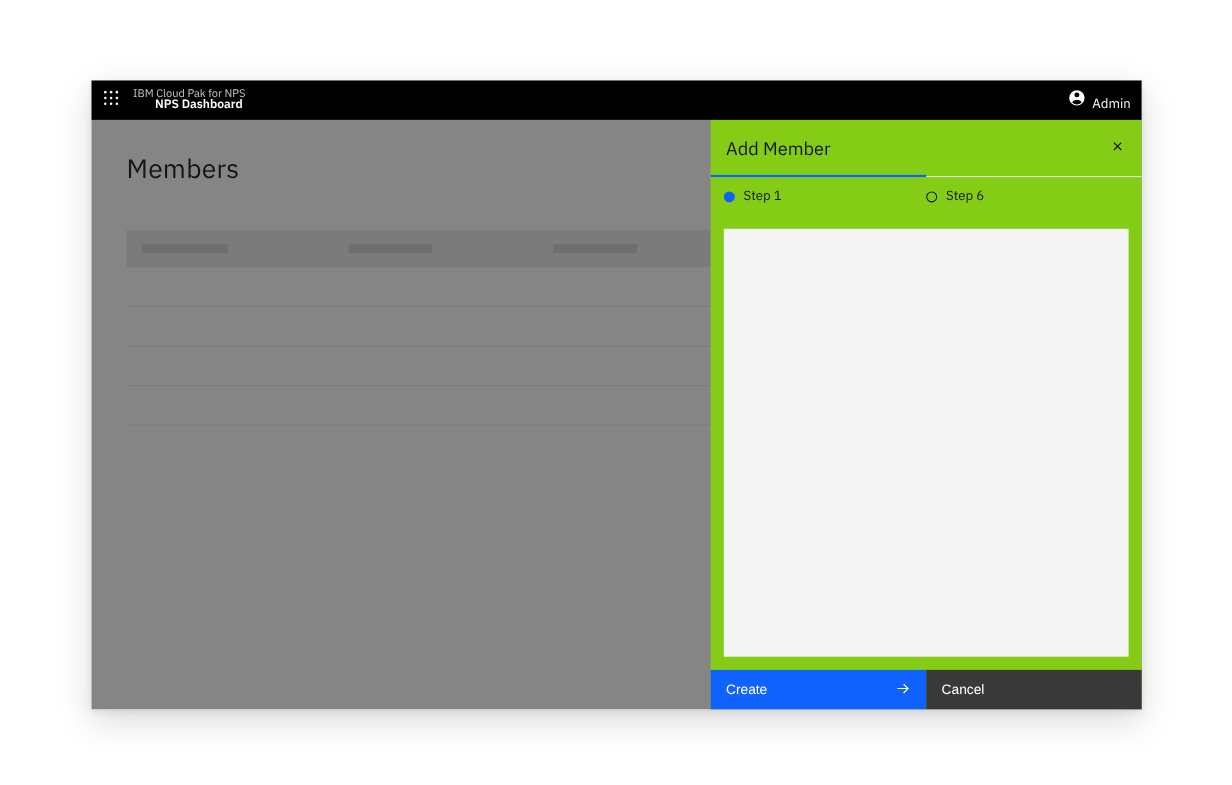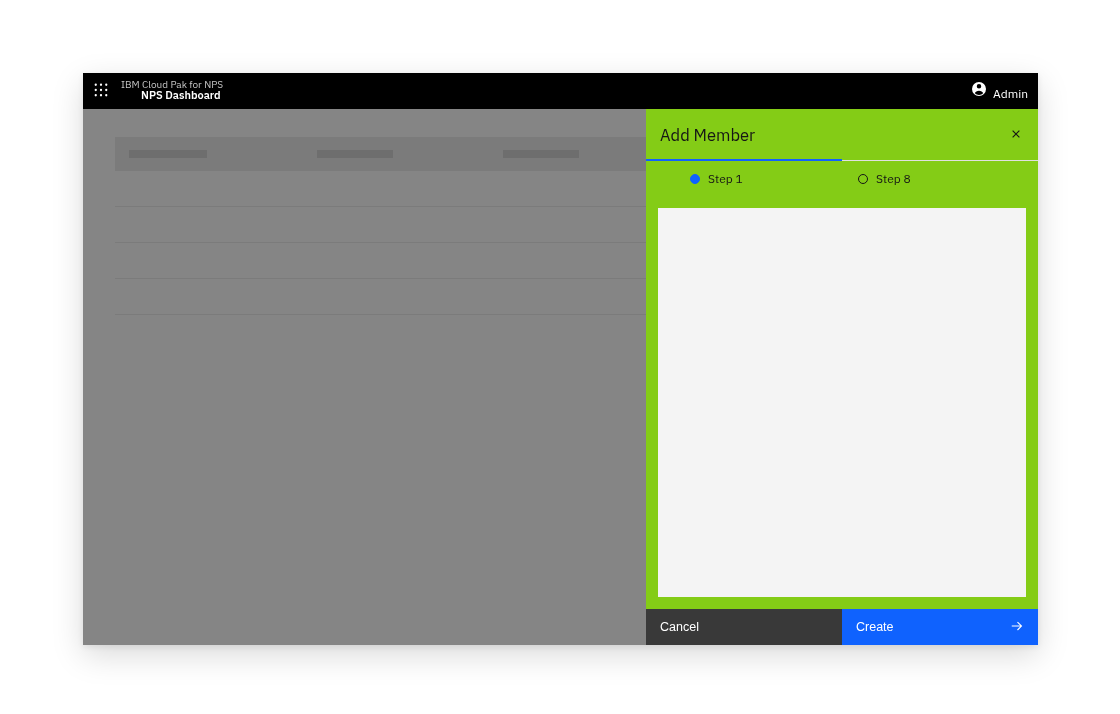--- a/index.html
+++ b/index.html
@@ -139,21 +139,20 @@
     left: 0; bottom: -1px;
     height: 2px;
     width: 50%;
     background: #0f62fe;
   }
 
   .steps {
     display: flex;
     padding: 10px 12px 8px 12px;
     gap: 0;
-    margin-left: 32px;
   }
   .step { flex: 1; display: flex; align-items: center; gap: 8px; cursor: pointer;}
   .step-dot {
     width: 10px; height: 10px; border-radius: 50%;
     border: 1.6px solid #161616;
     background: transparent;
     flex-shrink: 0;
   }
   .step.active .step-dot {
     border-color: #0f62fe;
@@ -222,20 +221,21 @@
         <span>
           <svg viewBox="0 0 32 32">
               <path d="M16 2a14 14 0 1 0 14 14A14 14 0 0 0 16 2Zm0 4a4.5 4.5 0 1 1-4.5 4.5A4.5 4.5 0 0 1 16 6Zm0 22a11.94 11.94 0 0 1-8.48-3.52C8.7 21.36 12.1 19.5 16 19.5s7.3 1.86 8.48 4.98A11.94 11.94 0 0 1 16 28Z"></path>
             </svg>
         </span>
         <span class="user-label">Admin</span>
       </div>
     </div>
 
     <div class="main">
+      <h1 class="page-title">Members</h1>
       <div class="table">
         <div class="table-header">
           <div class="th-skel th1"></div>
           <div class="th-skel th2"></div>
           <div class="th-skel th3"></div>
           <div class="th-skel th4"></div>
         </div>
         <div class="row"></div>
         <div class="row"></div>
         <div class="row"></div>
@@ -258,37 +258,37 @@
         <div class="progress-track"></div>
       </div>
 
       <div class="steps">
         <div class="step active">
           <span class="step-dot"></span>
           <span class="step-label">Step 1</span>
         </div>
         <div class="step">
           <span class="step-dot"></span>
-          <span class="step-label">Step 8</span>
+          <span class="step-label">Step 6</span>
         </div>
       </div>
 
       <div class="panel-body">
         <div class="placeholder"></div>
       </div>
 
       <div class="panel-footer">
-        <button class="btn btn-secondary">
-          <span>Cancel</span>
-        </button>
         <button class="btn btn-primary">
           <span>Create</span>
           <span>
             <svg viewBox="0 0 16 16">
                 <path d="M9 3 8.1 3.9 11.7 7.5H2v1h9.7L8.1 12.1 9 13l5-5z"></path>
               </svg>
           </span>
         </button>
+        <button class="btn btn-secondary">
+          <span>Cancel</span>
+        </button>
       </div>
     </div>
 
   </div>
 </div>
 
 </body></html>

